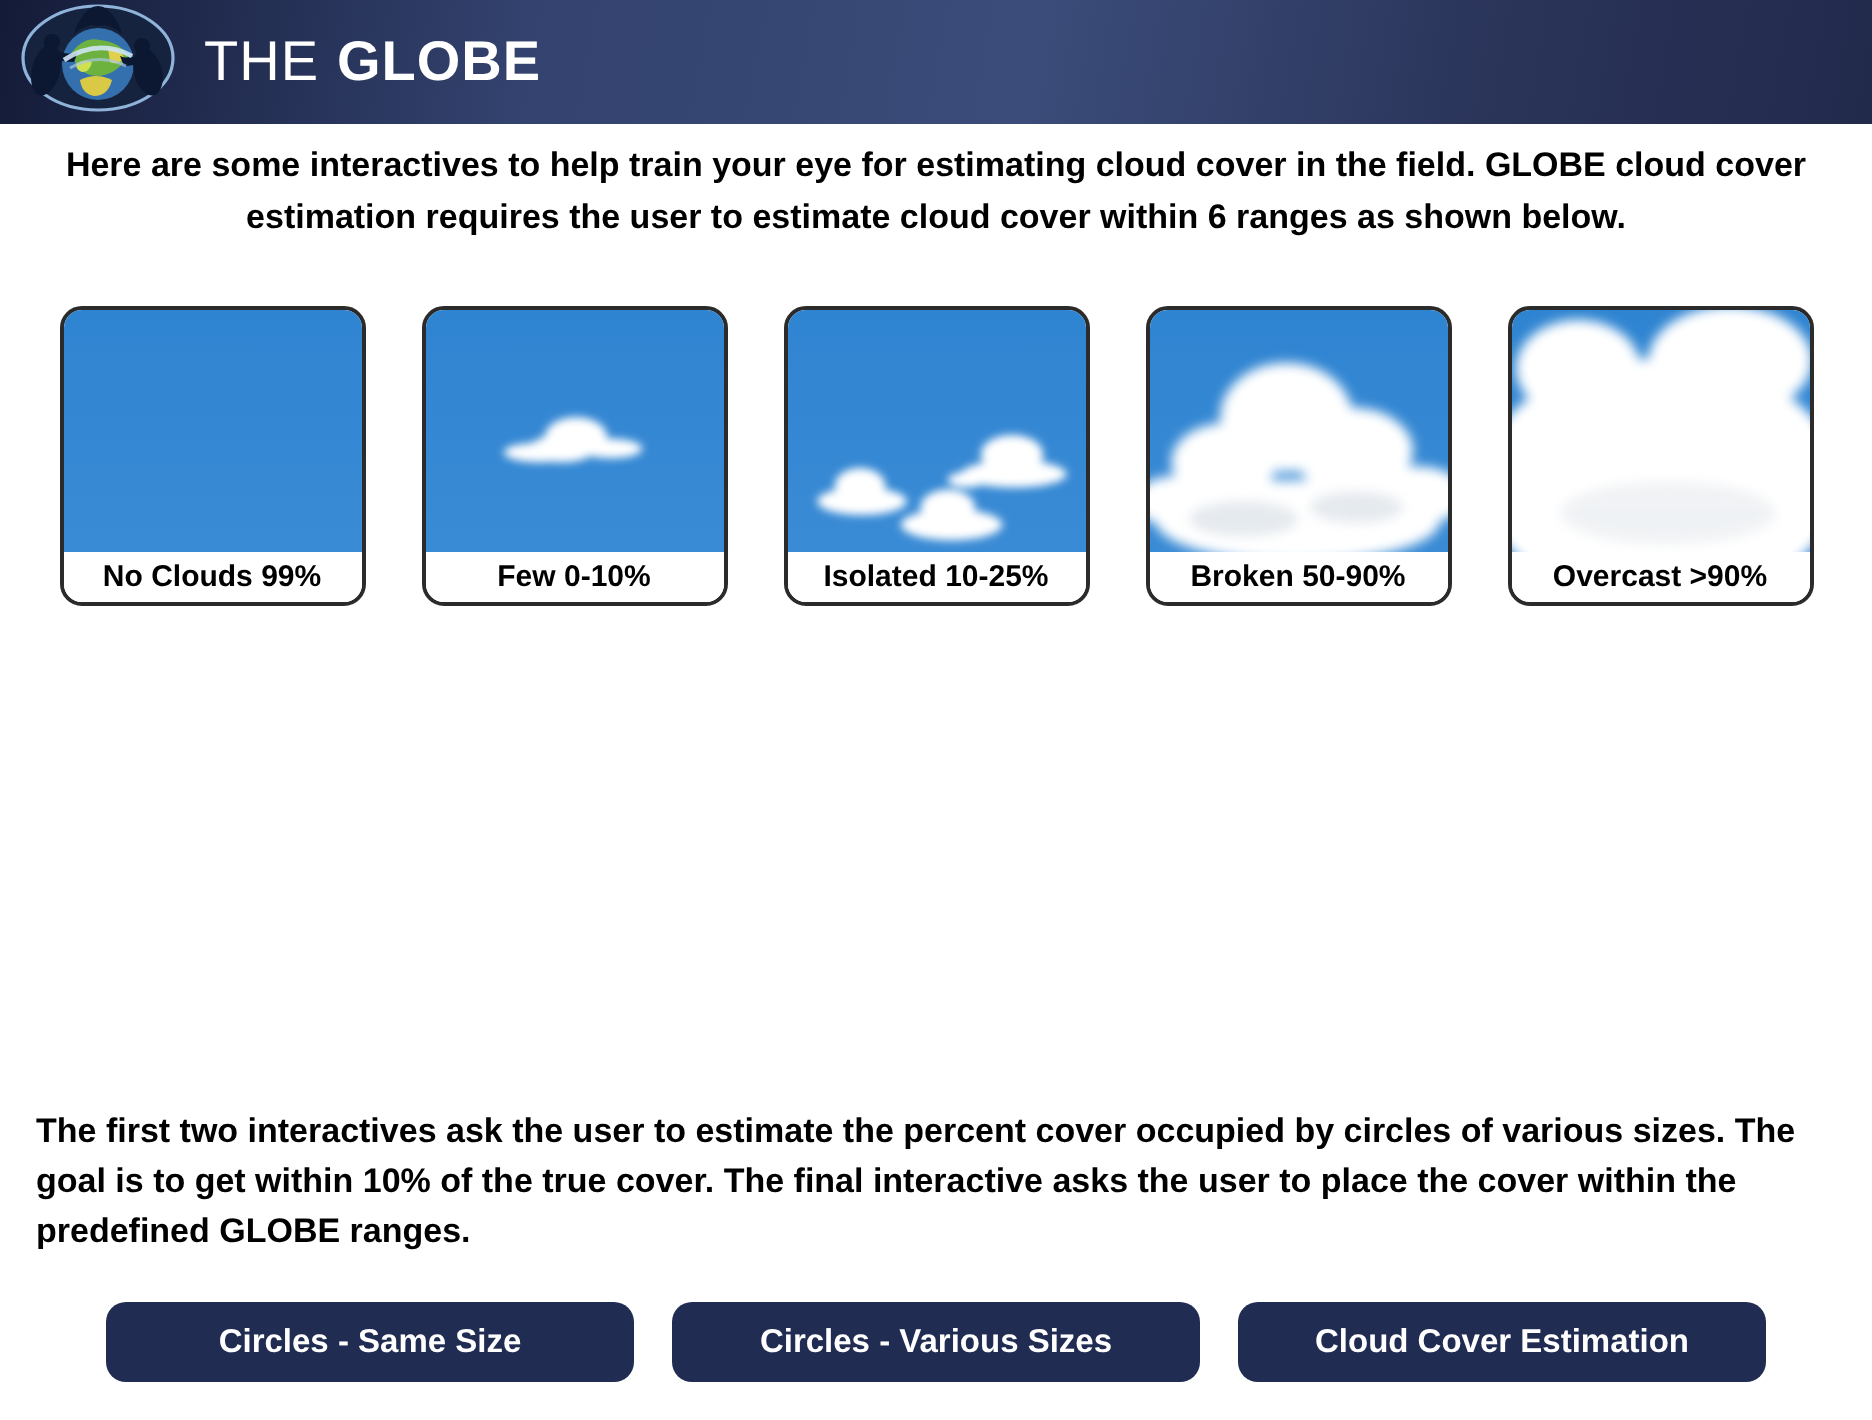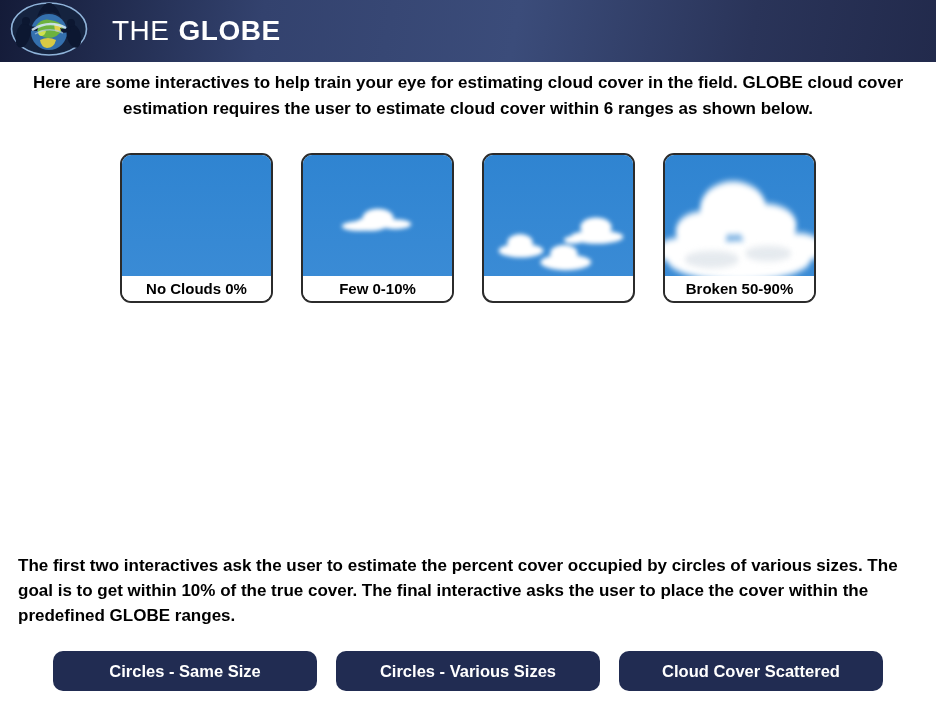--- a/index.html
+++ b/index.html
@@ -12,21 +12,21 @@
   }
 
   
   .header {
     position: absolute; top: 0; left: 0; width: 936px; height: 62px;
     background: linear-gradient(100deg, #141b38 0%, #33426e 28%, #3b4c7a 55%, #2a3459 80%, #222a4c 100%);
     display: flex; align-items: center;
   }
   .logo { margin-left: 10px; flex: 0 0 auto; }
   .brand {
-    margin-left: 24px;
+    margin-left: 14px;
     color: #fff; font-size: 28px; letter-spacing: 0.5px;
     white-space: nowrap; display: flex; gap: 9px; align-items: baseline;
   }
   .brand .light { font-weight: 400; }
   .brand .bold  { font-weight: 700; }
   .header-title {
     margin-left: auto; margin-right: 8px;
     color: #fff; font-size: 14px; font-weight: 700;
     white-space: nowrap;
   }
@@ -125,21 +125,21 @@
     <span class="bold">GLOBE</span>
   </div>
 </div>
 
 <div class="intro">Here are some interactives to help train your eye for estimating cloud cover in the field. GLOBE cloud cover estimation requires the user to estimate cloud cover within 6 ranges as shown below.</div>
 
 <div class="tiles">
 
   <div class="tile">
     <div class="sky"></div>
-    <div class="tile-label">No Clouds 0%</div>
+    <div class="tile-label">No Clouds 99%</div>
   </div>
 
   <div class="tile">
     <div class="sky">
       <svg viewBox="0 0 153 124" preserveAspectRatio="none">
         <g filter="url(#blur2)" fill="#ffffff">
           <ellipse cx="58" cy="73" rx="18" ry="5"></ellipse>
           <ellipse cx="77" cy="65" rx="16" ry="10"></ellipse>
           <ellipse cx="95" cy="71" rx="16" ry="5"></ellipse>
           <ellipse cx="70" cy="71" rx="17" ry="7"></ellipse>
@@ -156,20 +156,21 @@
           <ellipse cx="38" cy="98" rx="23" ry="7"></ellipse>
           <ellipse cx="37" cy="90" rx="13" ry="9"></ellipse>
           <ellipse cx="84" cy="110" rx="26" ry="8"></ellipse>
           <ellipse cx="82" cy="101" rx="14" ry="9"></ellipse>
           <ellipse cx="116" cy="84" rx="27" ry="7"></ellipse>
           <ellipse cx="115" cy="74" rx="16" ry="10"></ellipse>
           <ellipse cx="92" cy="87" rx="10" ry="4"></ellipse>
         </g>
       </svg>
     </div>
+    <div class="tile-label">Isolated 10-25%</div>
   </div>
 
 
   <div class="tile">
     <div class="sky">
       <svg viewBox="0 0 153 124" preserveAspectRatio="none">
         <g filter="url(#blur3)" fill="#ffffff">
           <ellipse cx="70" cy="55" rx="34" ry="28"></ellipse>
           <ellipse cx="38" cy="78" rx="27" ry="20"></ellipse>
           <ellipse cx="104" cy="72" rx="31" ry="22"></ellipse>
@@ -179,22 +180,37 @@
         </g>
         <g filter="url(#blur3)" fill="#dde3e9" opacity="0.75">
           <ellipse cx="48" cy="107" rx="28" ry="9"></ellipse>
           <ellipse cx="106" cy="101" rx="24" ry="8"></ellipse>
         </g>
       </svg>
     </div>
     <div class="tile-label">Broken 50-90%</div>
   </div>
 
+  <div class="tile">
+    <div class="sky">
+      <svg viewBox="0 0 153 124" preserveAspectRatio="none">
+        <g filter="url(#blur3)" fill="#ffffff">
+          <ellipse cx="34" cy="30" rx="32" ry="25"></ellipse>
+          <ellipse cx="112" cy="26" rx="42" ry="28"></ellipse>
+          <ellipse cx="76" cy="88" rx="92" ry="63"></ellipse>
+        </g>
+        <g filter="url(#blur3)" fill="#e6eaee" opacity="0.6">
+          <ellipse cx="80" cy="104" rx="55" ry="16"></ellipse>
+        </g>
+      </svg>
+    </div>
+    <div class="tile-label">Overcast &gt;90%</div>
+  </div>
 
 </div>
 
 <div class="description">The first two interactives ask the user to estimate the percent cover occupied by circles of various sizes. The goal is to get within 10% of the true cover. The final interactive asks the user to place the cover within the predefined GLOBE ranges.</div>
 
 <div class="buttons">
   <button class="nav-btn">Circles - Same Size</button>
   <button class="nav-btn">Circles - Various Sizes</button>
-  <button class="nav-btn">Cloud Cover Scattered</button>
+  <button class="nav-btn">Cloud Cover Estimation</button>
 </div>
 
 </body></html>

